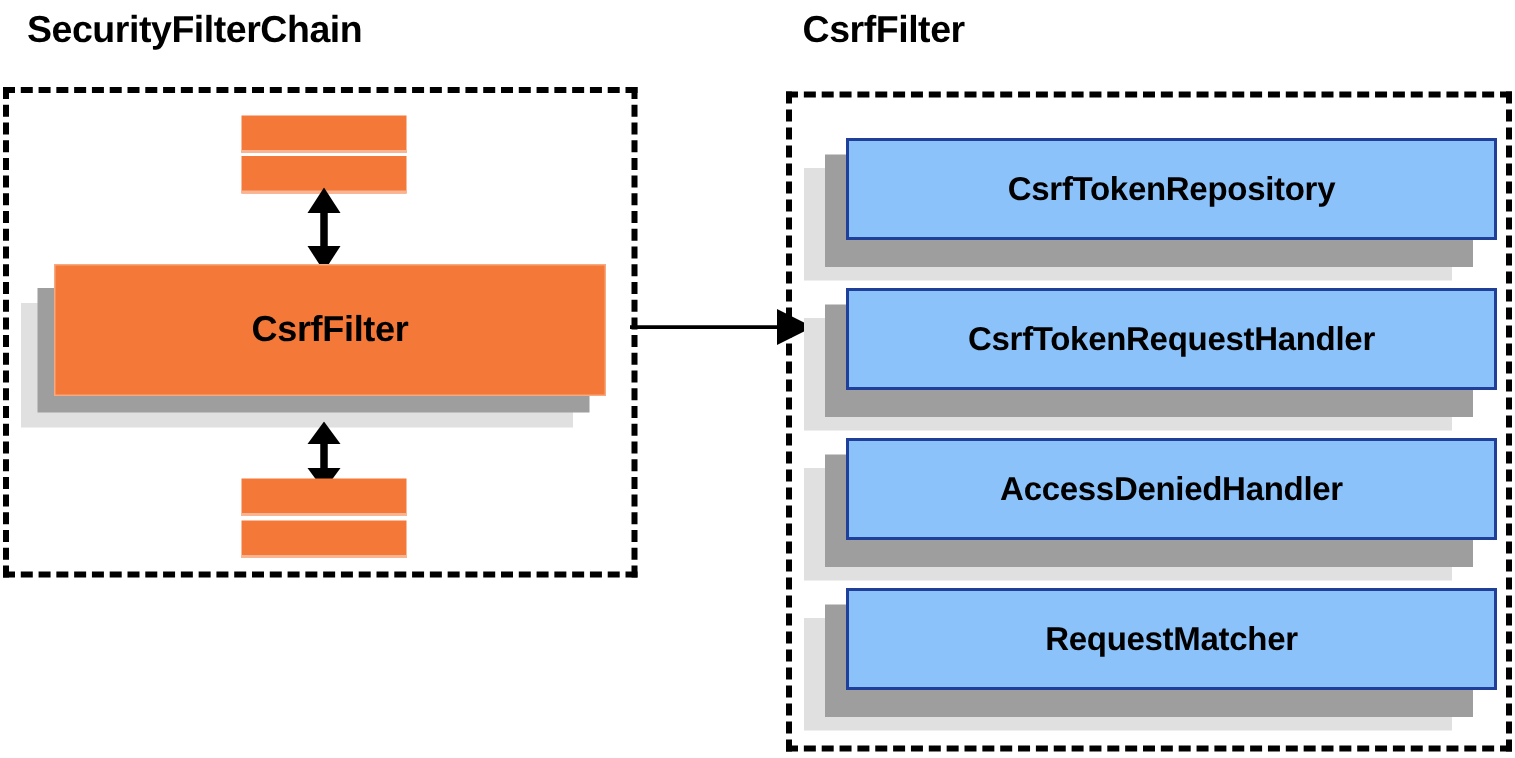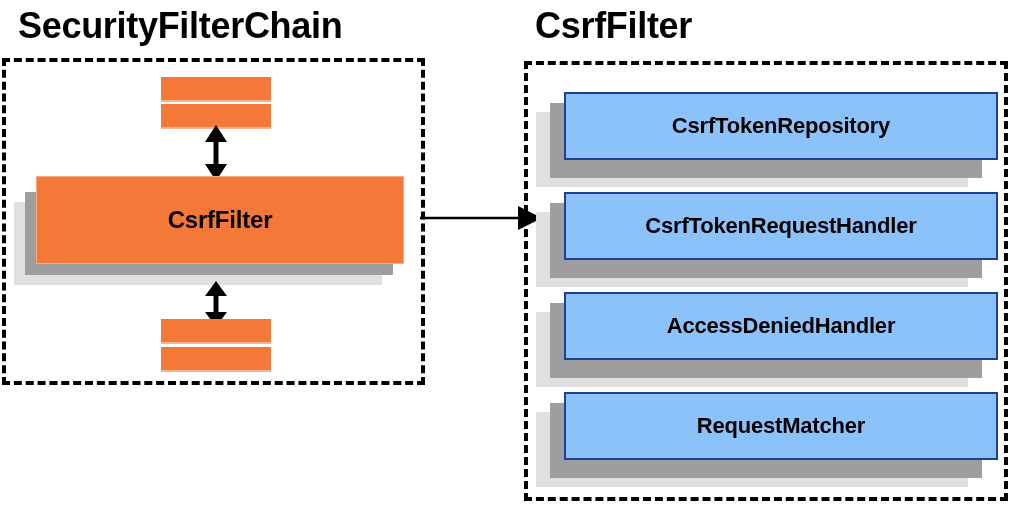--- a/index.html
+++ b/index.html
@@ -14,21 +14,21 @@
     position: relative;
     width: 1010px;
     height: 505px;
     background: #ffffff;
     overflow: hidden;
   }
 
   
   .panel-title {
     position: absolute;
-    font-size: 36px;
+    font-size: 25px;
     font-weight: bold;
     color: #000000;
     letter-spacing: -0.3px;
     white-space: nowrap;
     line-height: 1;
   }
   #title-left  { left: 18px;  top: 8px; }
   #title-right { left: 535px; top: 8px; }
 
   

